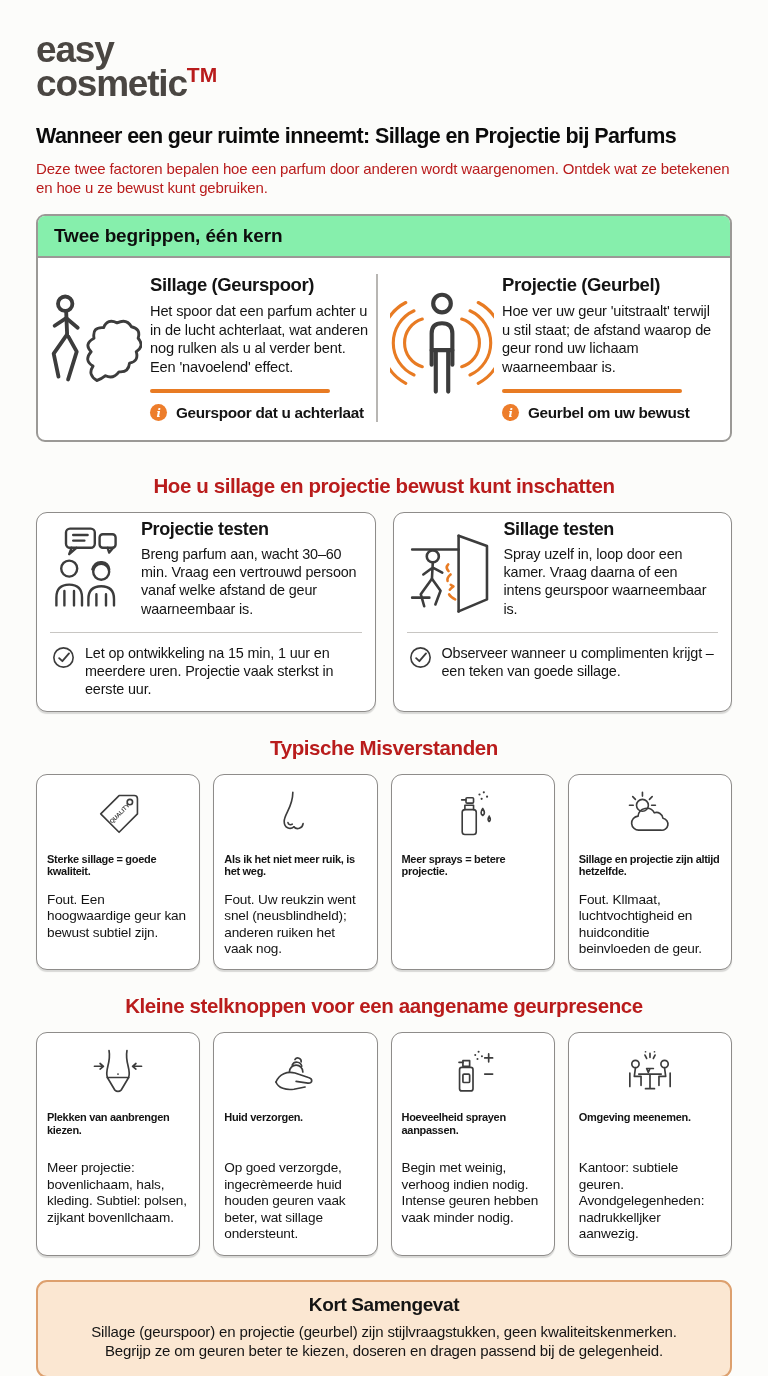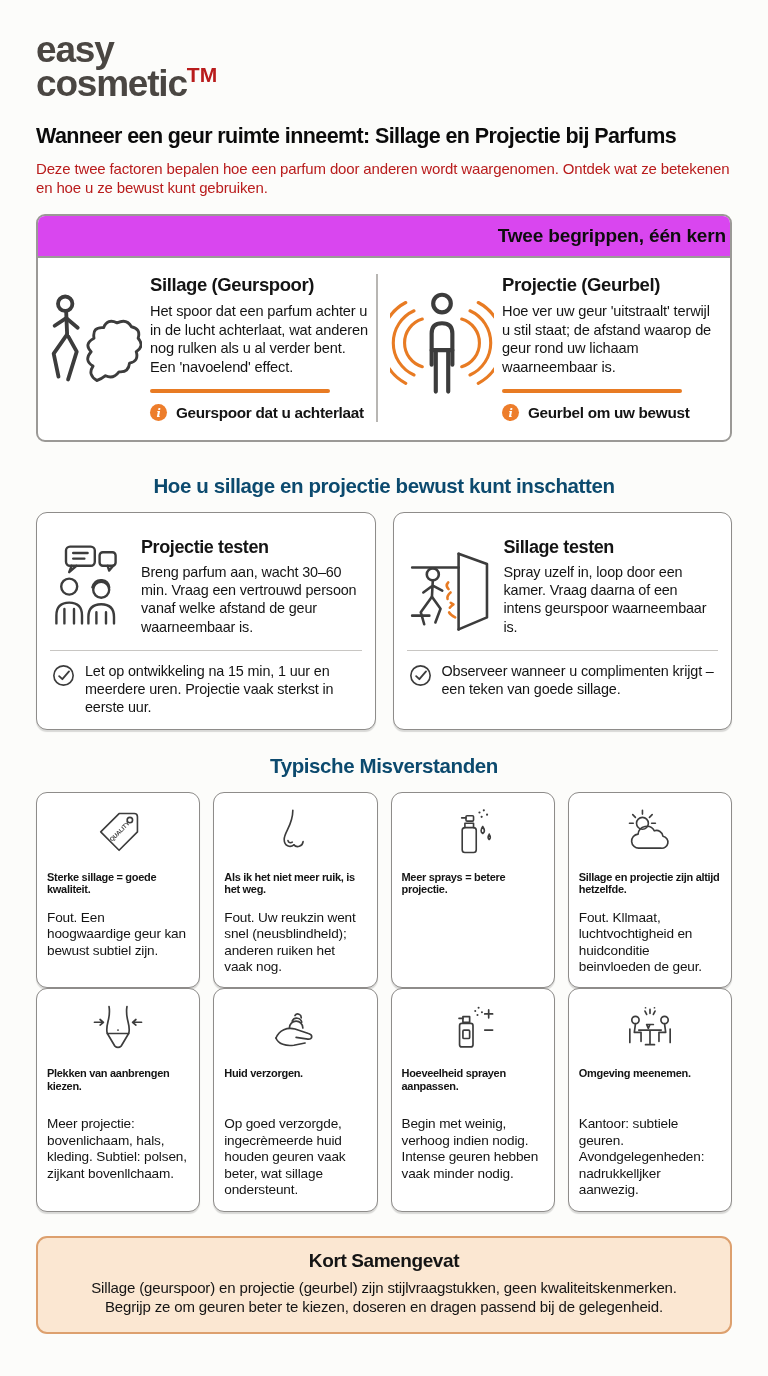--- a/index.html
+++ b/index.html
@@ -11,41 +11,41 @@
   }
   
   .brand{line-height:0.86;margin-bottom:24px;}
   .brand-line{font-weight:800;font-size:37px;color:#4A4642;letter-spacing:-1.2px;}
   .brand-tm{font-weight:700;font-size:21px;color:#b91c1c;vertical-align:14px;letter-spacing:0;}
   
   .page-title{font-size:21.5px;font-weight:700;letter-spacing:-0.6px;margin:0 0 10px;color:#0b0b0b;white-space:nowrap;}
   .intro{font-size:15px;line-height:1.32;max-width:706px;margin:0 0 16px;color:#b91c1c;}
   
   .concept-box{border:2px solid #9B9996;border-radius:9px;background:#fff;overflow:hidden;margin-bottom:8px;}
-  .concept-header{background:#d946ef;border-bottom:2px solid #9B9996;text-align:right;
-    font-size:19px;font-weight:700;padding:9px 4px;color:#0d0d0d;}
+  .concept-header{background:#86efac;border-bottom:2px solid #9B9996;text-align:left;
+    font-size:19px;font-weight:700;padding:9px 16px;color:#0d0d0d;}
   .concept-body{display:flex;padding:16px 10px 18px 8px;}
   .concept-col{flex:1;display:flex;gap:8px;align-items:flex-start;}
   .concept-col.second{border-left:2px solid #b8b6b3;padding-left:12px;justify-content:center;}
   .concept-icon{flex:0 0 96px;display:flex;justify-content:center;align-items:center;padding-top:14px;}
   .concept-col.second .concept-icon{flex-basis:104px;}
   .concept-text{flex:1;padding-right:6px;}
   .concept-text h3{margin:0 0 6px;font-size:18.5px;letter-spacing:-0.4px;}
   .concept-text p{margin:0;font-size:14.6px;line-height:1.27;}
   .orange-rule{width:180px;height:3.5px;background:#E87B23;border-radius:2px;margin:13px 0 11px;}
   .badge-row{display:flex;align-items:center;gap:9px;font-weight:700;font-size:15.3px;letter-spacing:-0.3px;}
   .info-dot{width:17px;height:17px;border-radius:50%;background:#ED7D2B;color:#fff;
     display:flex;align-items:center;justify-content:center;font-size:11.5px;font-weight:700;
     font-family:"DejaVu Serif",serif;font-style:italic;flex:0 0 17px;}
   
-  .section-h{text-align:center;font-size:20.5px;font-weight:700;margin:24px 0 14px;letter-spacing:-0.4px;color:#0c4a6e;}
+  .section-h{text-align:center;font-size:20.5px;font-weight:700;margin:24px 0 14px;letter-spacing:-0.4px;color:#b91c1c;}
   
   .test-row{display:grid;grid-template-columns:1fr 1fr;gap:17px;}
   .test-card{border:1.5px solid #8E8C8A;border-radius:11px;background:#fff;
-    padding:24px 13px 12px;box-shadow:0 1.5px 1px rgba(0,0,0,.14);}
+    padding:6px 13px 12px;box-shadow:0 1.5px 1px rgba(0,0,0,.14);}
   .test-top{display:flex;gap:11px;}
   .test-icon{flex:0 0 78px;display:flex;justify-content:center;align-items:flex-start;padding-top:4px;}
   .test-title{font-size:18px;font-weight:700;margin:0 0 5px;letter-spacing:-0.4px;}
   .test-text{font-size:14.4px;line-height:1.27;margin:0;}
   .test-divider{border:none;border-top:1.5px solid #C8C6C3;margin:13px 0 11px;}
   .tip-row{display:flex;gap:10px;align-items:flex-start;font-size:14.4px;line-height:1.27;padding:0 2px;}
   .tip-row .ck{flex:0 0 23px;padding-top:2px;}
   
   .grid4{display:grid;grid-template-columns:repeat(4,1fr);gap:13px;}
   .mini-card{border:1.5px solid #8E8C8A;border-radius:11px;background:#fff;
@@ -254,20 +254,21 @@
           <circle cx="36" cy="32" r="11" class="thin"></circle>
           <path class="thin" d="M30 78 a13 13 0 0 1 -2 -26 a16 16 0 0 1 30 -6 a12 12 0 0 1 16 10 a11 11 0 0 1 -4 22 Z"></path>
         </svg>
       </div>
       <p class="mini-title">Sillage en projectie zijn altijd hetzelfde.</p>
       <p class="mini-text">Fout. Kllmaat, luchtvochtigheid en huidconditie beinvloeden de geur.</p>
     </div>
 
   </div>
 
+  <h2 class="section-h">Kleine stelknoppen voor een aangename geurpresence</h2>
   <div class="grid4">
 
     <div class="mini-card">
       <div class="mini-icon">
         <svg class="line" width="56" height="56" viewBox="0 0 100 100">
           <path class="thin" d="M34 10 C38 32 26 44 31 58 M66 10 C62 32 74 44 69 58"></path>
           <path class="thin" d="M31 58 H69 L56 80 q-6 6 -12 0 Z"></path>
           <circle cx="50" cy="52" r="1.6" class="fillDark"></circle>
           <path class="thin" d="M8 38 H22 M18 33 L24 38 L18 43"></path>
           <path class="thin" d="M92 38 H78 M82 33 L76 38 L82 43"></path>

